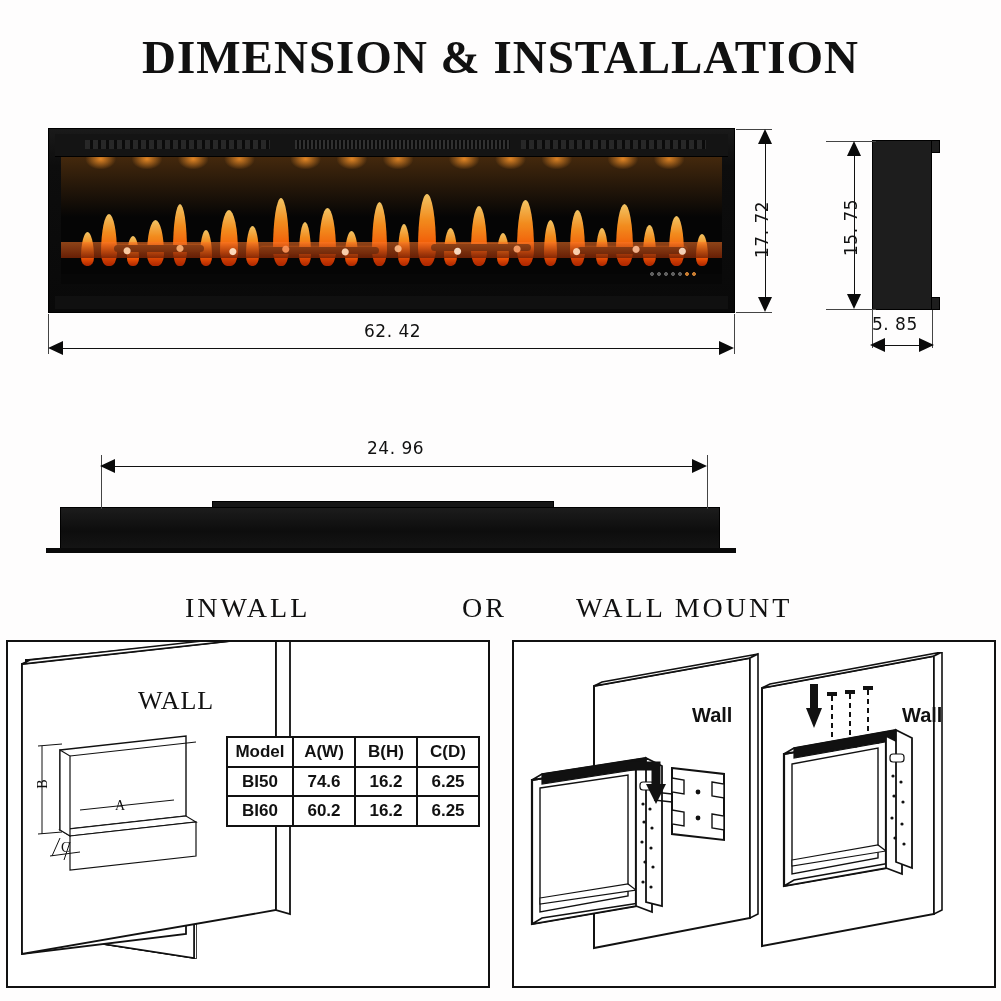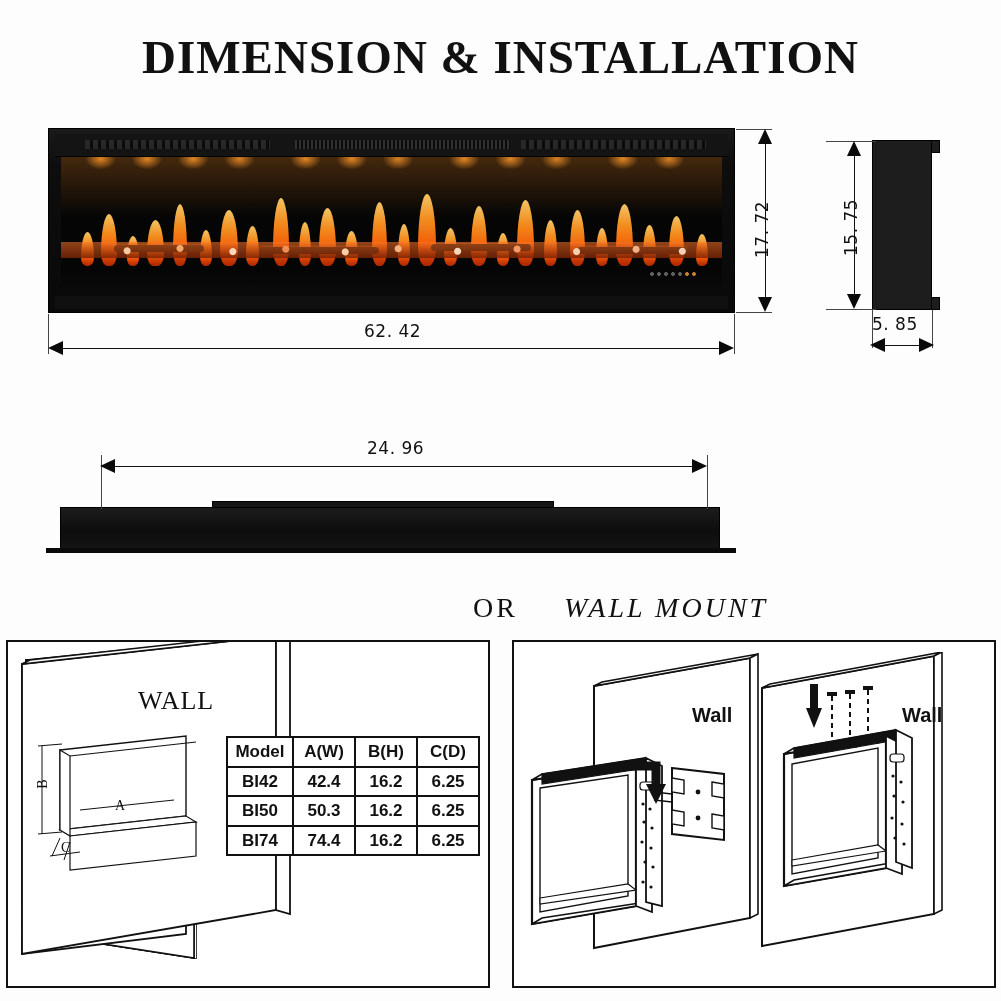--- a/index.html
+++ b/index.html
@@ -328,22 +328,23 @@
     <div class="recess-base"></div>
   </div>
 
   <div class="ext-v" style="left:101px;top:455px;height:54px;"></div>
   <div class="ext-v" style="left:707px;top:455px;height:54px;"></div>
   <div class="dimline-h" style="left:105px;top:466px;width:598px;"></div>
   <div class="arrow arr-left" style="left:100px;top:459px;"></div>
   <div class="arrow arr-right" style="left:692px;top:459px;"></div>
   <div class="dimtext" style="left:367px;top:438px;">24. 96</div>
 
-  <div class="modelabel" style="left:473px;">OR</div>
-  <div class="modelabel" style="left:564px;font-style:italic;">WALL MOUNT</div>
+  <div class="modelabel" style="left:185px;">INWALL</div>
+  <div class="modelabel" style="left:462px;">OR</div>
+  <div class="modelabel" style="left:576px;">WALL MOUNT</div>
 
   <div class="panel panel-left">
     <svg class="iso" style="left:0;top:0;" width="480" height="344" viewBox="0 0 480 344">
 
       <polygon points="18,18 188,60 188,316 18,290" fill="#ffffff" stroke="#111" stroke-width="1.6"></polygon>
       <polygon points="188,60 186,60 186,316 188,316" fill="#ffffff" stroke="none"></polygon>
 
       <polygon points="18,18 186,60 186,316 18,290" fill="#ffffff" stroke="#111" stroke-width="1.6"></polygon>
 
       <polygon points="18,18 182,0 182,0 18,18" fill="none" stroke="none"></polygon>
@@ -397,34 +398,28 @@
     <thead>
       <tr>
         <th>Model</th>
         <th>A(W)</th>
         <th>B(H)</th>
         <th>C(D)</th>
       </tr>
     </thead>
     <tbody>
       <tr>
-        <td>BI42</td>
-        <td>42.4</td>
+        <td>BI50</td>
+        <td>74.6</td>
         <td>16.2</td>
         <td>6.25</td>
       </tr>
       <tr>
-        <td>BI50</td>
-        <td>50.3</td>
-        <td>16.2</td>
-        <td>6.25</td>
-      </tr>
-      <tr>
-        <td>BI74</td>
-        <td>74.4</td>
+        <td>BI60</td>
+        <td>60.2</td>
         <td>16.2</td>
         <td>6.25</td>
       </tr>
     </tbody>
   </table>
 
   <div class="panel panel-right">
 
     <svg class="iso" style="left:10px;top:10px;" width="240" height="326" viewBox="0 0 240 326">
 

